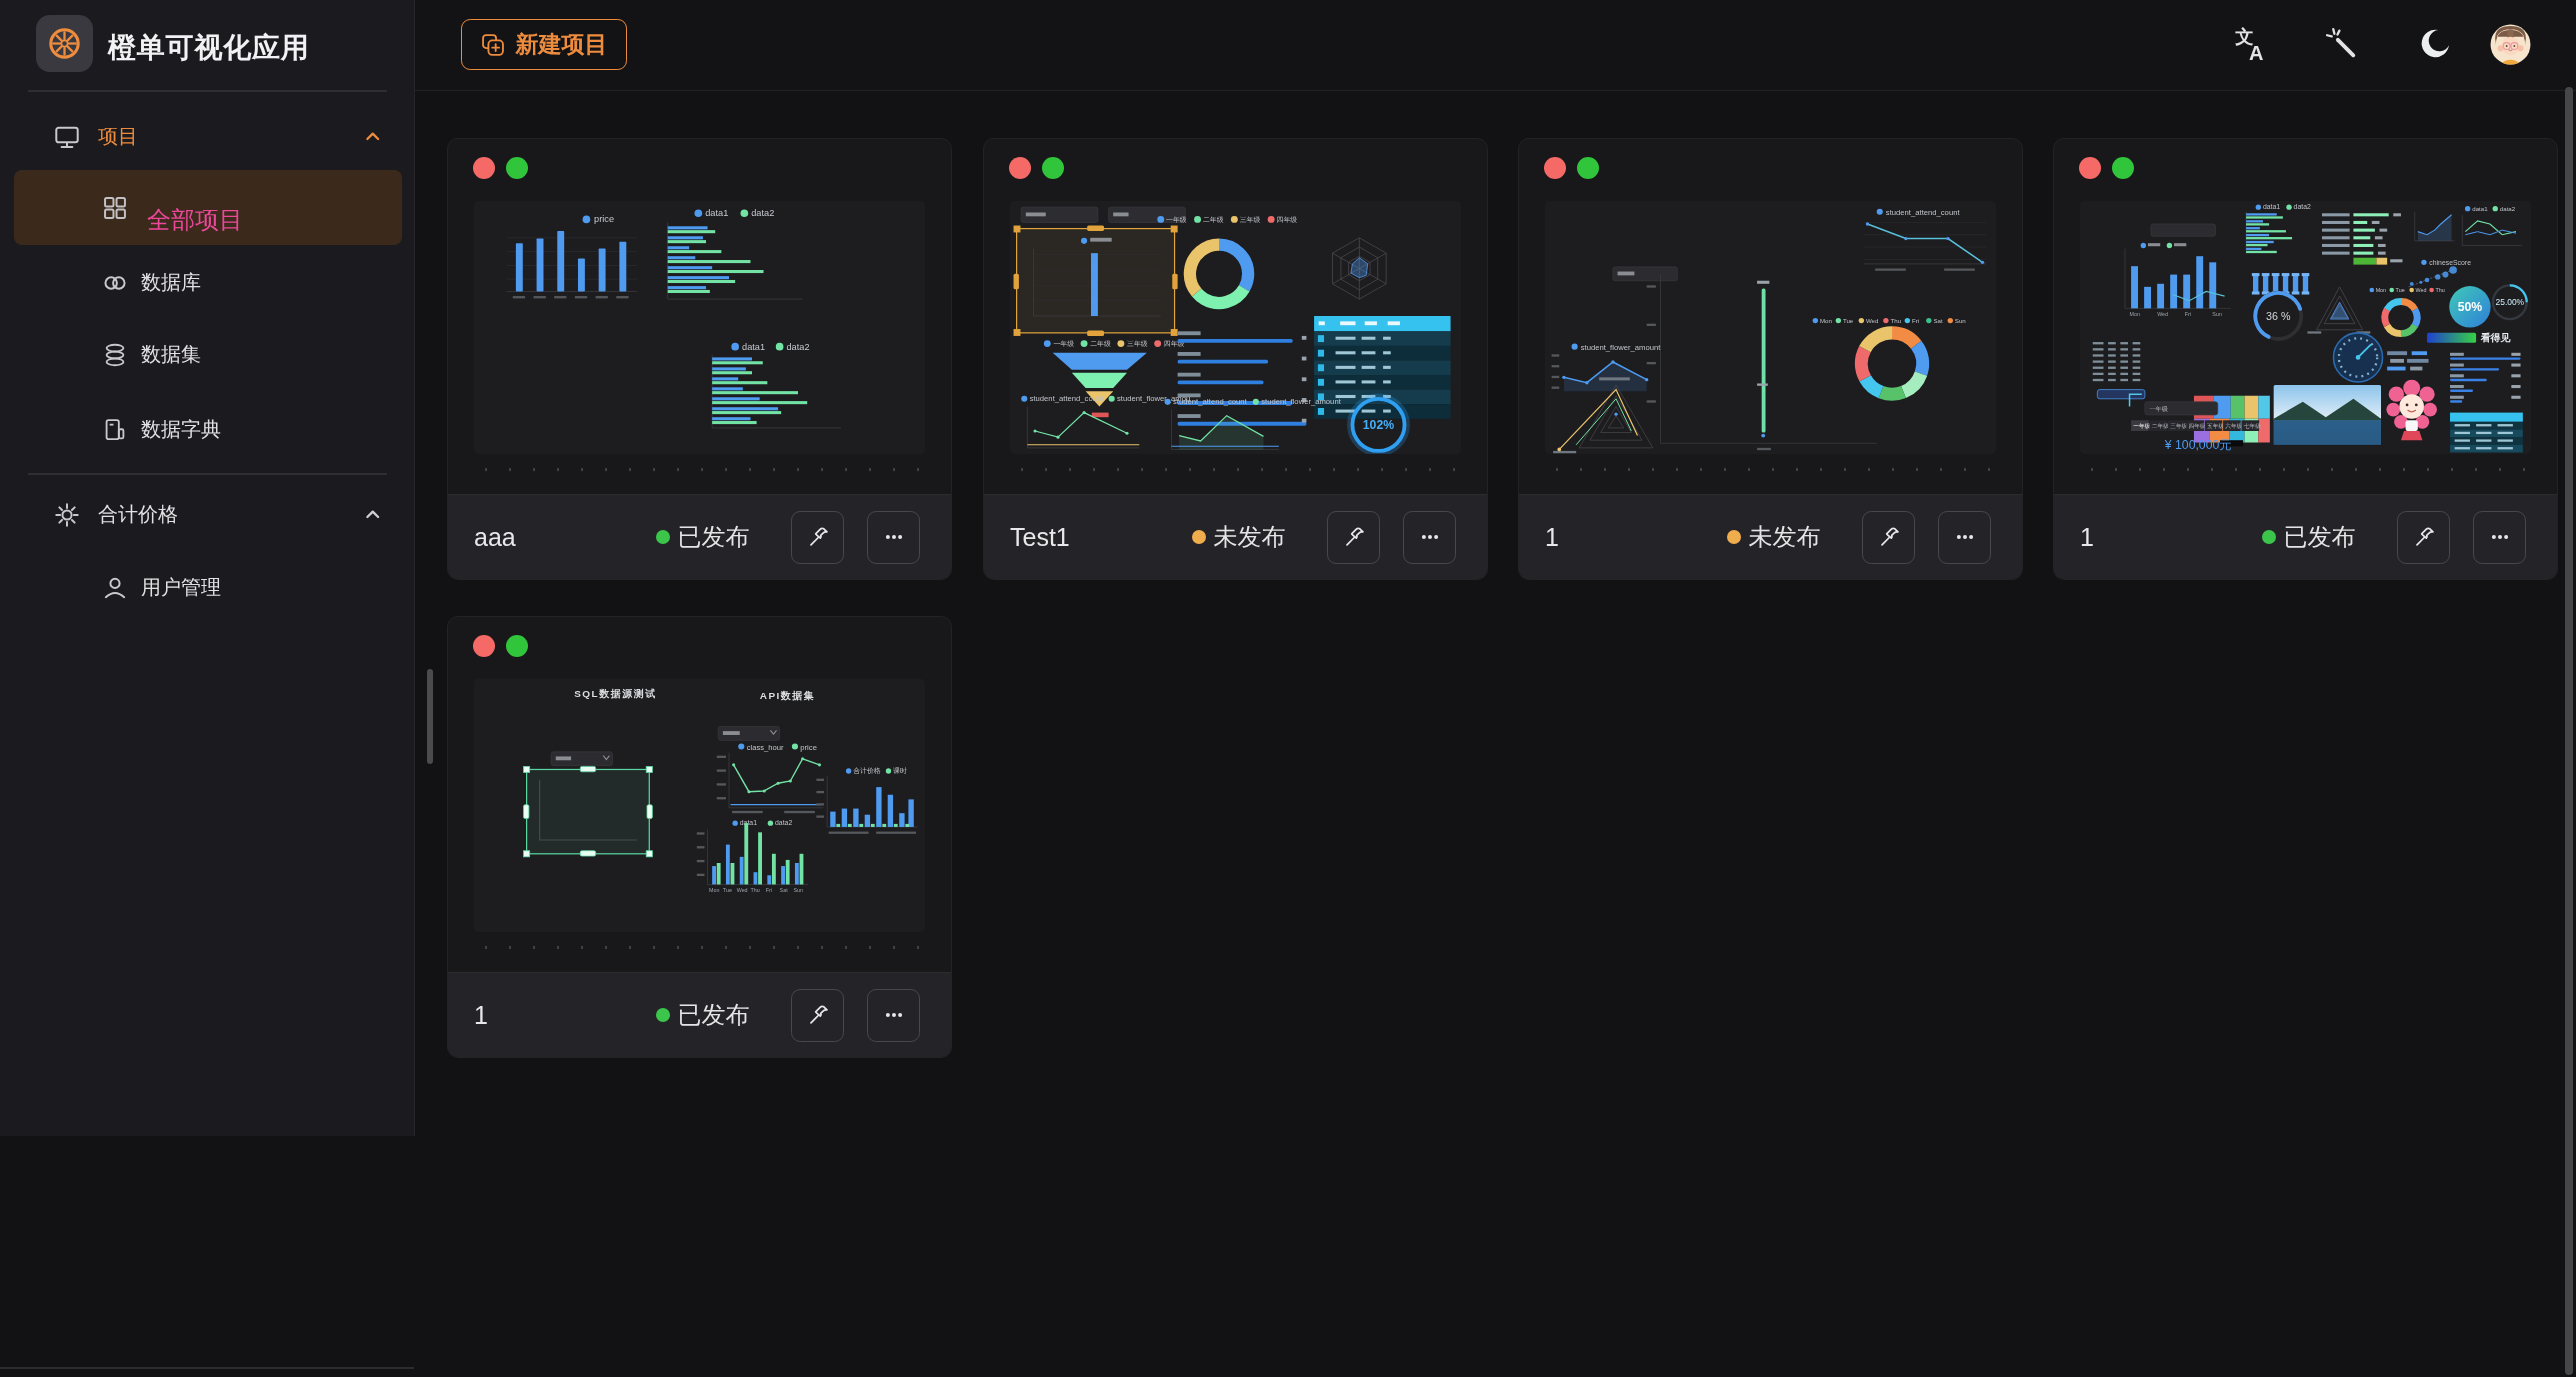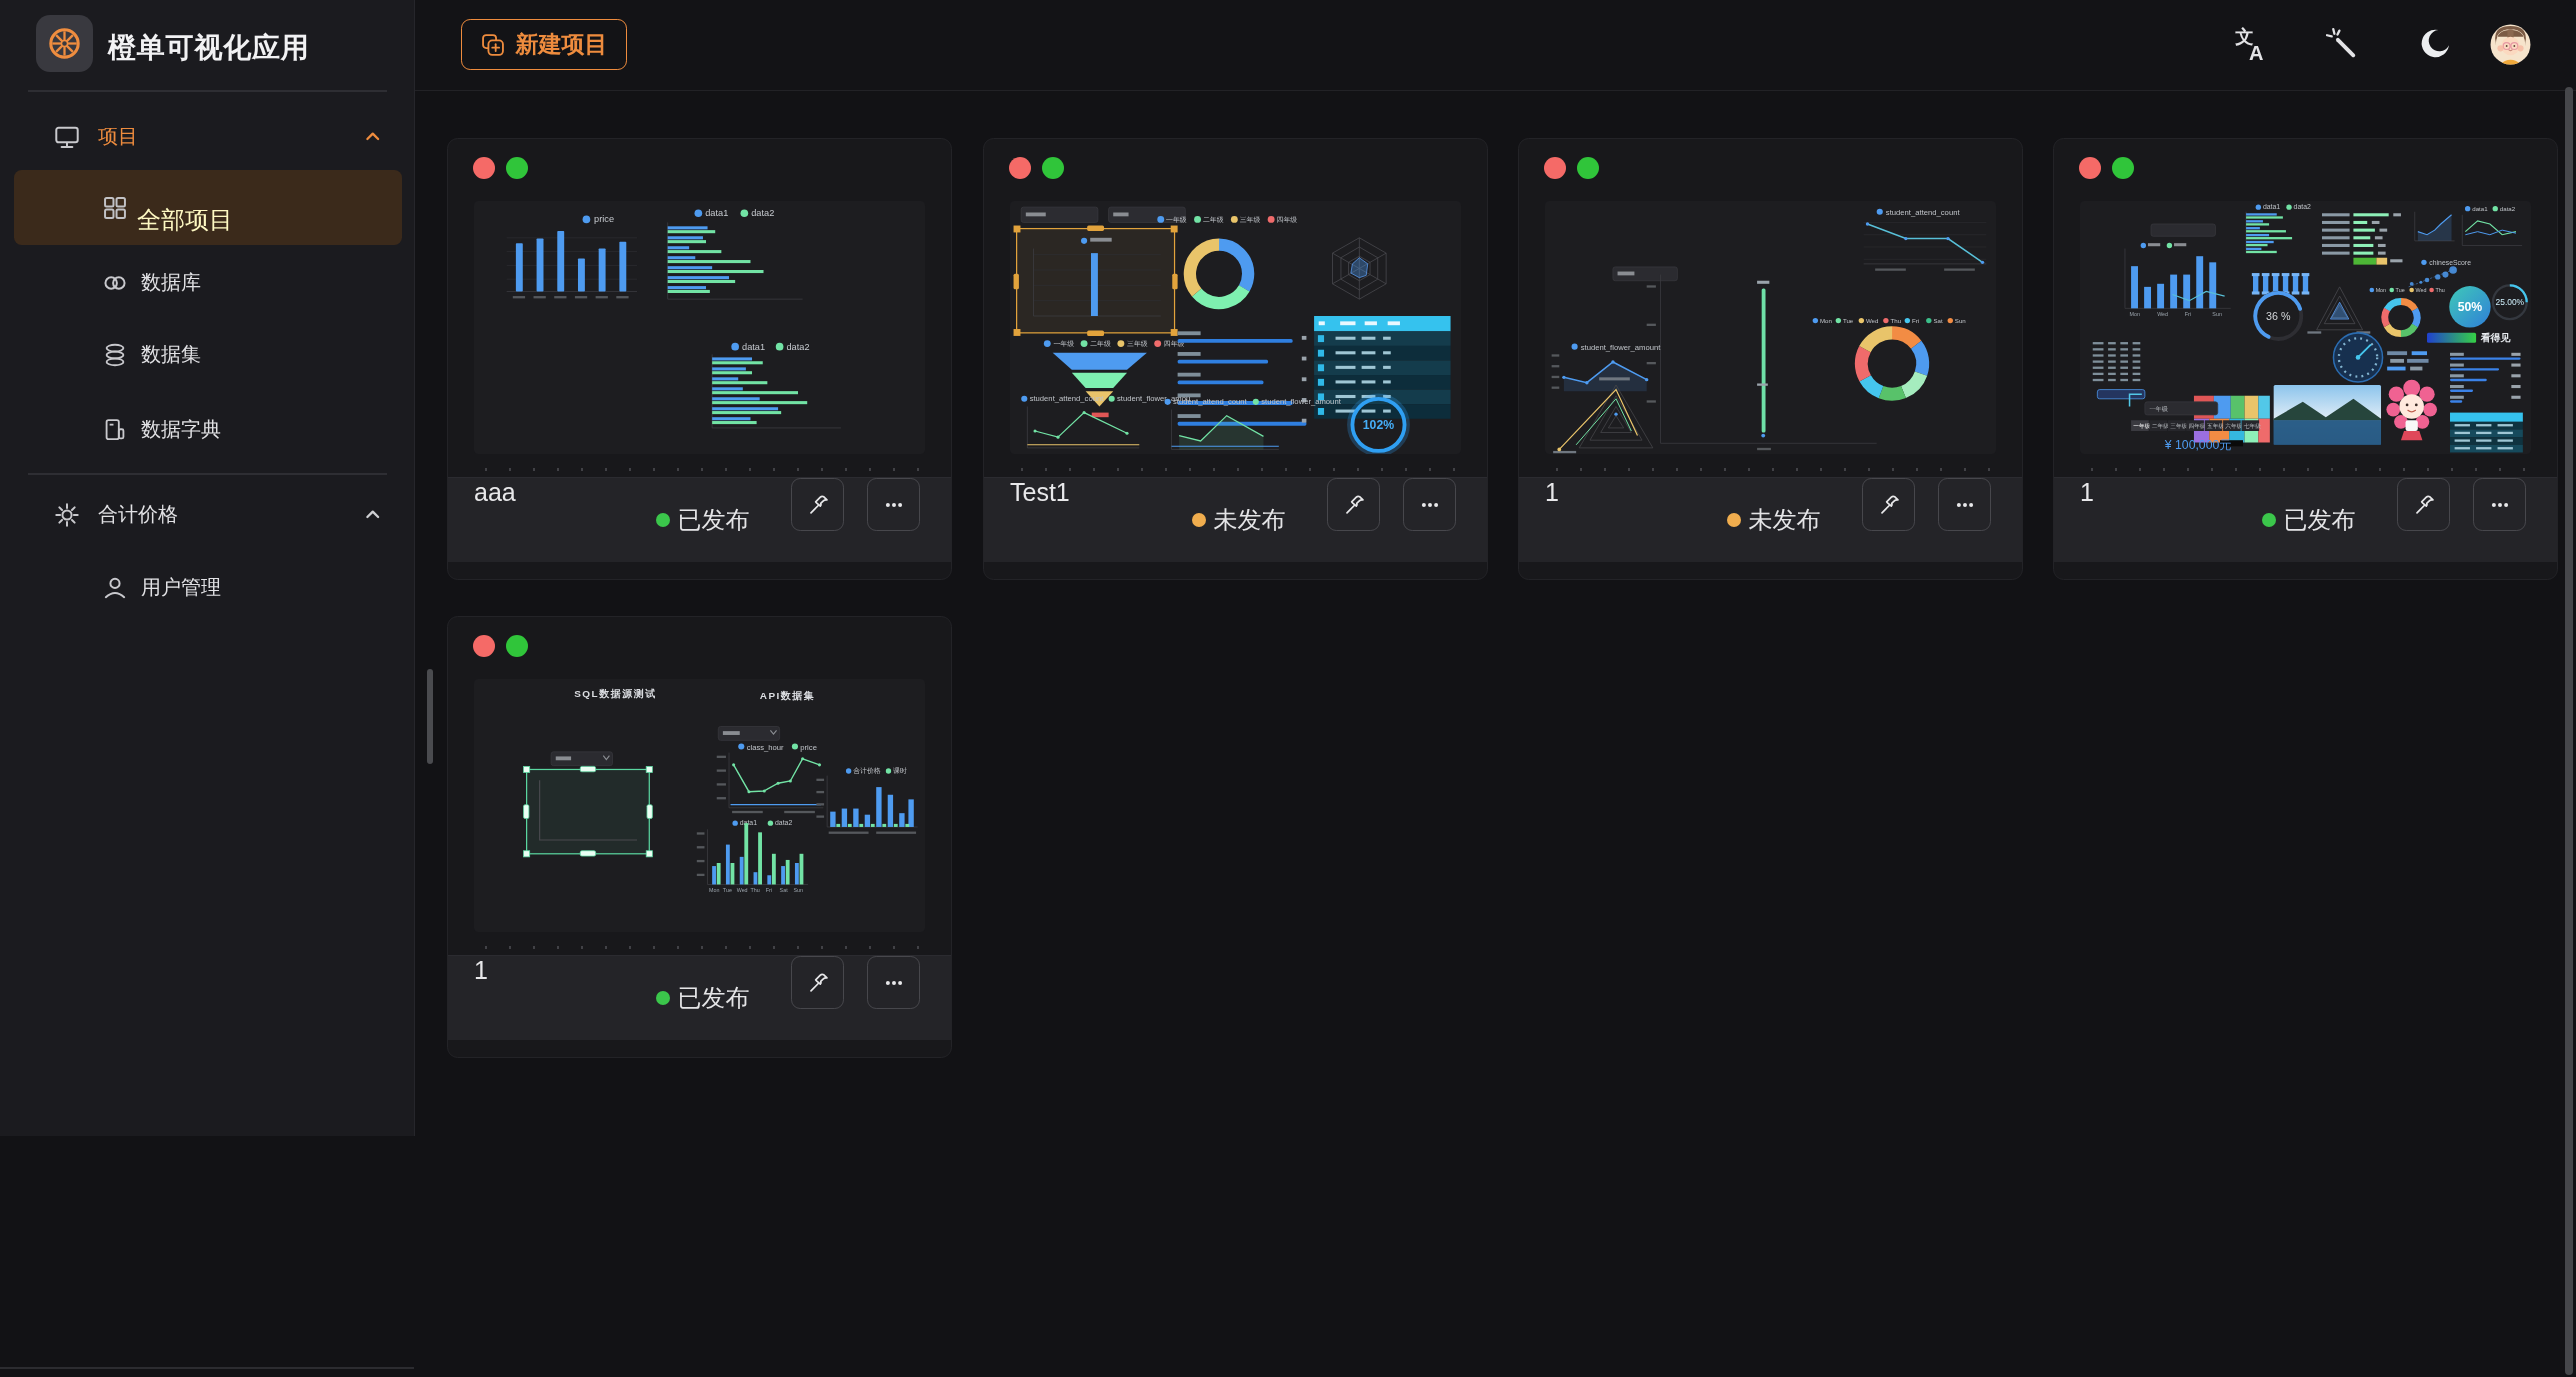--- a/index.html
+++ b/index.html
@@ -14,38 +14,38 @@
   .side-row{position:absolute;left:0;width:414px;height:49px;display:flex;align-items:center;cursor:pointer;}
   .side-row .ic{position:absolute;left:54px;width:26px;height:26px;}
   .side-row .ic.sub{left:102px;}
   .side-row .lbl{position:absolute;left:98px;font-size:20px;color:#e2e2e5;}
   .side-row .lbl.sub{left:141px;}
   .side-row .chev{position:absolute;left:362px;width:21.5px;height:21.5px;}
   .accent{color:#ee8c3e !important;}
   .side-sel{position:absolute;left:14px;width:388px;height:75px;border-radius:7.7px;background:#3b2a1b;
             display:flex;align-items:center;cursor:pointer;}
   .side-sel .ic{position:absolute;left:88px;width:26px;height:26px;}
-  .side-sel .lbl{position:absolute;left:123px;font-size:24px;color:#fef9c3;margin-top:24px;}
+  .side-sel .lbl{position:absolute;left:133px;font-size:24px;color:#ec4899;margin-top:24px;}
   
   .topbar{position:absolute;left:415px;top:0;width:2161px;height:90px;background:#131316;border-bottom:0.8px solid #222226;}
   .new-btn{position:absolute;left:46px;top:19px;width:166px;height:51px;border:1.5px solid #ee8c3e;border-radius:9.2px;
            background:transparent;display:flex;align-items:center;justify-content:center;gap:9.2px;cursor:pointer;font-weight:bold;}
   .new-btn span{font-size:23px;color:#ee8c3e;}
   .top-ic{position:absolute;top:21.5px;width:46px;height:46px;display:flex;align-items:center;justify-content:center;cursor:pointer;}
   
   .card{position:absolute;width:503px;height:440px;background:#18181b;border:0.8px solid #232327;border-radius:10.7px;overflow:hidden;cursor:pointer;}
   .wdot{position:absolute;top:17.7px;width:22px;height:22px;border-radius:50%;}
   .wdot.red{left:24.6px;background:#f56a67;}
   .wdot.green{left:58px;background:#30c53a;}
   .thumb{position:absolute;left:26px;top:62px;width:451px;height:253px;background:#1d1d20;border-radius:4.6px;overflow:hidden;}
   .pagedots{position:absolute;left:26px;top:328px;width:451px;height:4.6px;
             background-image:radial-gradient(circle,#414146 1.2px,transparent 1.5px);
             background-size:24px 4.6px;background-repeat:repeat-x;}
-  .cardfooter{position:absolute;left:0;bottom:17px;width:503px;height:85px;background:#242428;border-top:0.8px solid #2b2b30;
-              display:flex;padding:0 31px 0 26px;box-sizing:border-box;}
+  .cardfooter{position:absolute;left:0;bottom:0;width:503px;height:85px;background:#242428;border-top:0.8px solid #2b2b30;
+              display:flex;align-items:center;padding:0 31px 0 26px;box-sizing:border-box;}
   .cname{font-size:25px;color:#e8e8ea;}
   .fspacer{flex:1;}
   .status{display:flex;align-items:center;gap:7.7px;margin-right:18.4px;}
   .sdot{width:14px;height:14px;border-radius:50%;}
   .sdot.pub{background:#3bc64b;}
   .sdot.unpub{background:#f0ad4e;}
   .status span{font-size:24px;color:#e4e4e6;}
   .cbtn{width:53px;height:53px;border:1.5px solid #47474c;border-radius:9.2px;background:transparent;
         display:flex;align-items:center;justify-content:center;margin-left:23px;cursor:pointer;}
   

